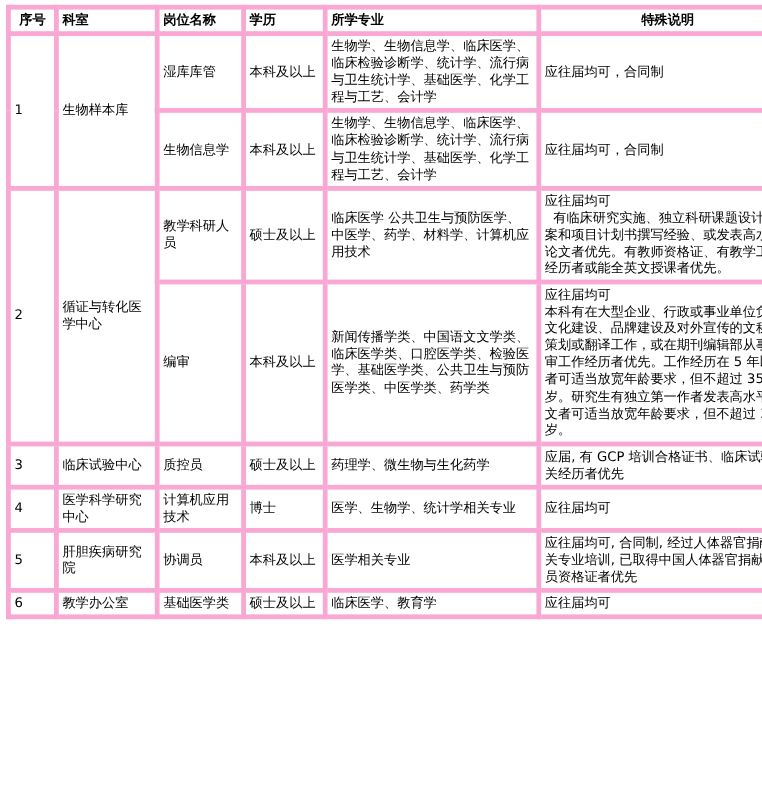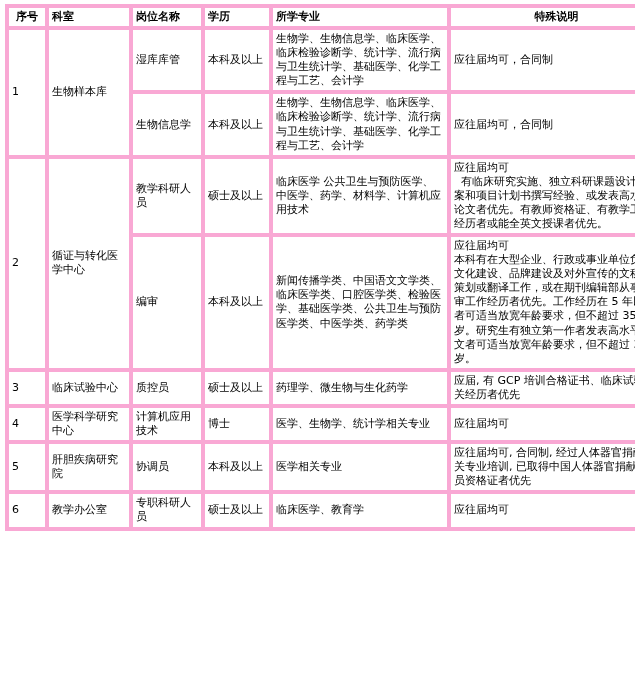--- a/index.html
+++ b/index.html
@@ -114,20 +114,20 @@
           <td class="c-no center" rowspan="1">5</td>
           <td class="c-dept center" rowspan="1">肝胆疾病研究院</td>
           <td class="c-post center">协调员</td>
           <td class="c-edu center">本科及以上</td>
           <td class="c-major center">医学相关专业</td>
           <td class="c-note note-left">应往届均可, 合同制, 经过人体器官捐献相关专业培训, 已取得中国人体器官捐献协调员资格证者优先</td>
         </tr>
         <tr>
           <td class="c-no center" rowspan="1">6</td>
           <td class="c-dept center" rowspan="1">教学办公室</td>
-          <td class="c-post center">专职科研人员</td>
+          <td class="c-post center">基础医学类</td>
           <td class="c-edu center">硕士及以上</td>
           <td class="c-major center">临床医学、教育学</td>
           <td class="c-note center">应往届均可</td>
         </tr>
       </tbody>
   </table>
 </div>
 
 </body></html>

